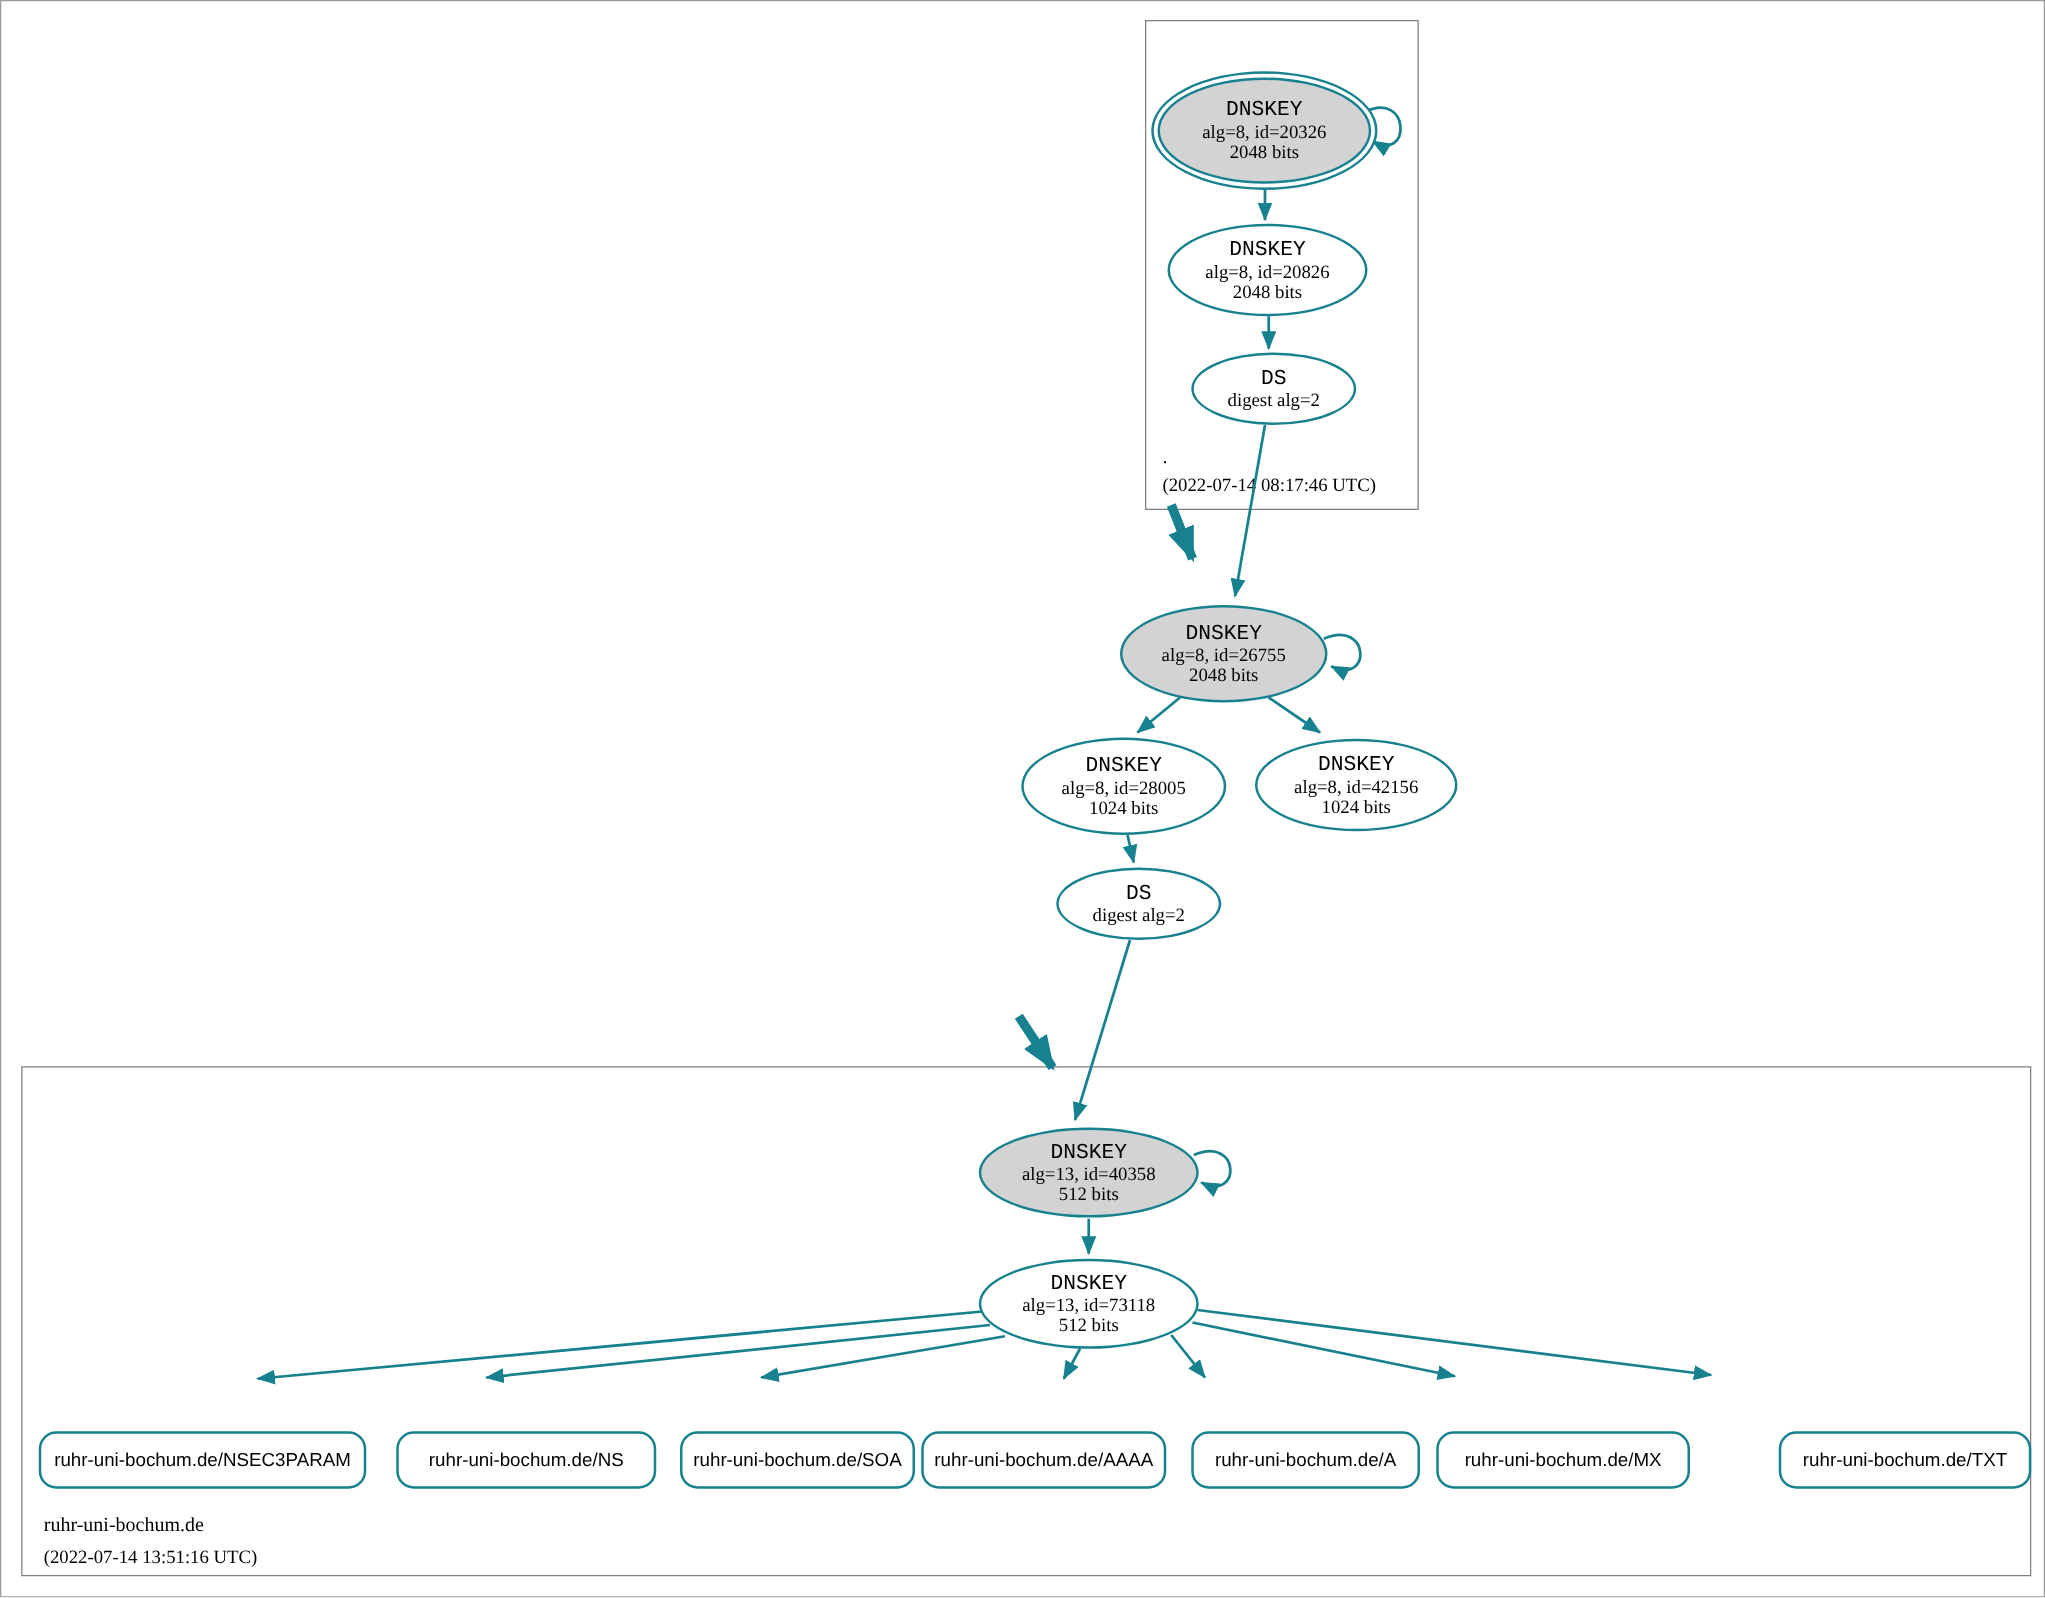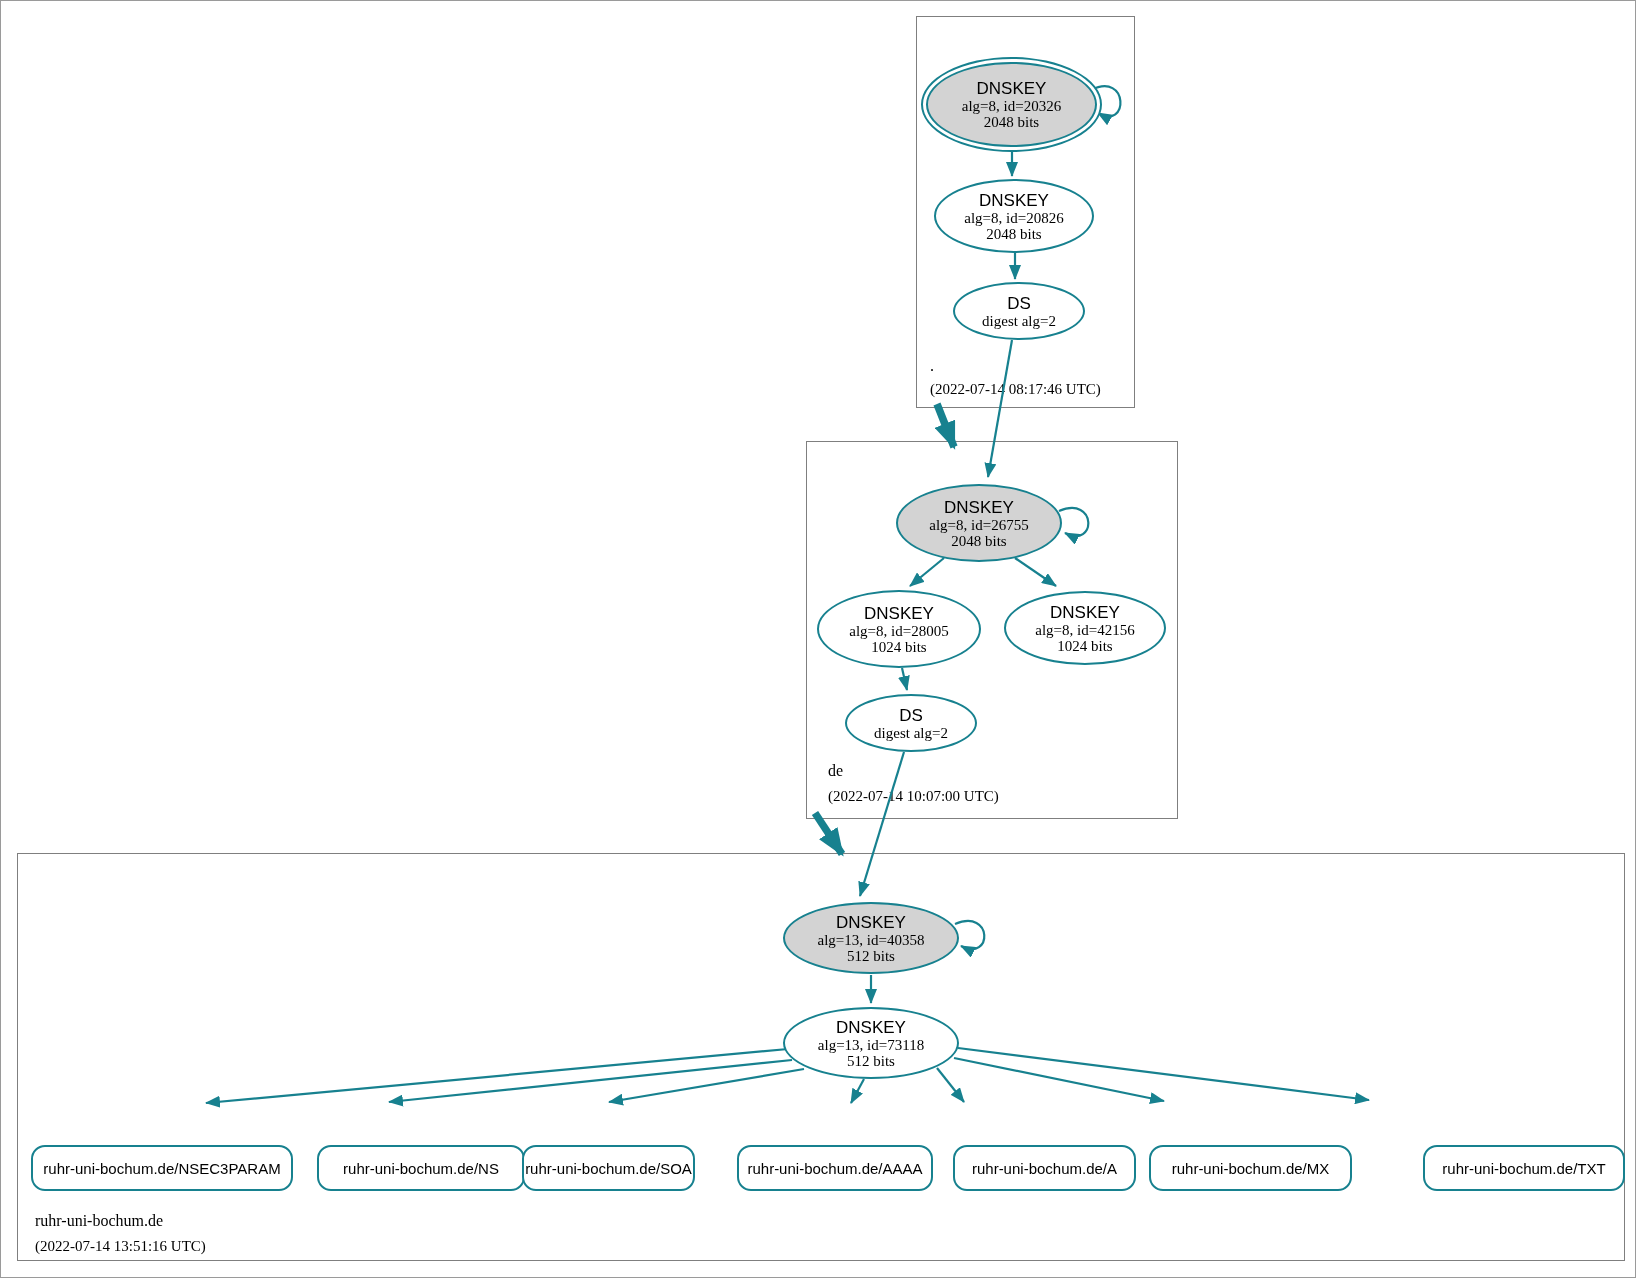--- a/index.html
+++ b/index.html
@@ -19,43 +19,39 @@
   .ellipse{border:2.5px solid #17818f;border-radius:50%;}
   .gray{background:#d3d3d3;}
   .node-outer{
     position:absolute;box-sizing:border-box;border:2.5px solid #17818f;border-radius:50%;
     padding:3px;background:#fff;
   }
   .node-inner{
     width:100%;height:100%;box-sizing:border-box;border:2.5px solid #17818f;border-radius:50%;
     display:flex;flex-direction:column;align-items:center;justify-content:center;text-align:center;
   }
-  .ntitle{font-family:Liberation Sans, sans-serif;font-size:17px;line-height:19px;color:#000;}
+  .ntitle{font-family:Liberation Mono, monospace;font-size:17px;line-height:19px;color:#000;}
   .nattr{font-family:"Liberation Serif",serif;font-size:15px;line-height:16px;color:#000;}
   .rrset{
     position:absolute;box-sizing:border-box;border:2px solid #17818f;border-radius:14px;
     background:#fff;display:flex;align-items:center;justify-content:center;
     font-family:"Liberation Sans",sans-serif;font-size:15px;color:#000;white-space:nowrap;
     height:46px;top:1108px;margin-top:36px;
   }
 </style>
 </head>
 <body>
 
 <div class="canvas">
 
   <div class="zonebox" style="left:915px;top:15px;width:219px;height:392px">
     <div class="zname" style="left:13px;top:340px">.</div>
     <div class="zts" style="left:13px;top:364px">(2022-07-14 08:17:46 UTC)</div>
   </div>
 
-  <div class="zonebox" style="left:805px;top:440px;width:372px;height:378px">
-    <div class="zname" style="left:21px;top:320px">de</div>
-    <div class="zts" style="left:21px;top:346px">(2022-07-14 10:07:00 UTC)</div>
-  </div>
 
   <div class="zonebox" style="left:16px;top:852px;width:1608px;height:408px">
     <div class="zname" style="left:17px;top:358px">ruhr-uni-bochum.de</div>
     <div class="zts" style="left:17px;top:384px">(2022-07-14 13:51:16 UTC)</div>
   </div>
 
   <svg class="edges" width="1636" height="1278" viewBox="0 0 1636 1278">
     <defs>
       <marker id="ah" markerUnits="userSpaceOnUse" markerWidth="16" markerHeight="12" refX="14" refY="6" orient="auto">
         <path d="M0,0 L15,6 L0,12 z" fill="#17818f"></path>
@@ -140,19 +136,19 @@
   </div>
 
   <div class="node ellipse" style="left:782px;top:1006px;width:176px;height:72px">
     <div class="ntitle">DNSKEY</div>
     <div class="nattr">alg=13, id=73118</div>
     <div class="nattr">512 bits</div>
   </div>
 
   <div class="rrset" style="left:30px;width:262px">ruhr-uni-bochum.de/NSEC3PARAM</div>
   <div class="rrset" style="left:316px;width:208px">ruhr-uni-bochum.de/NS</div>
-  <div class="rrset" style="left:521px;width:173px">ruhr-uni-bochum.de/SOA</div>
+  <div class="rrset" style="left:543px;width:188px">ruhr-uni-bochum.de/SOA</div>
   <div class="rrset" style="left:736px;width:196px">ruhr-uni-bochum.de/AAAA</div>
   <div class="rrset" style="left:952px;width:183px">ruhr-uni-bochum.de/A</div>
   <div class="rrset" style="left:1148px;width:203px">ruhr-uni-bochum.de/MX</div>
   <div class="rrset" style="left:1422px;width:202px">ruhr-uni-bochum.de/TXT</div>
 
 </div>
 
 </body></html>

